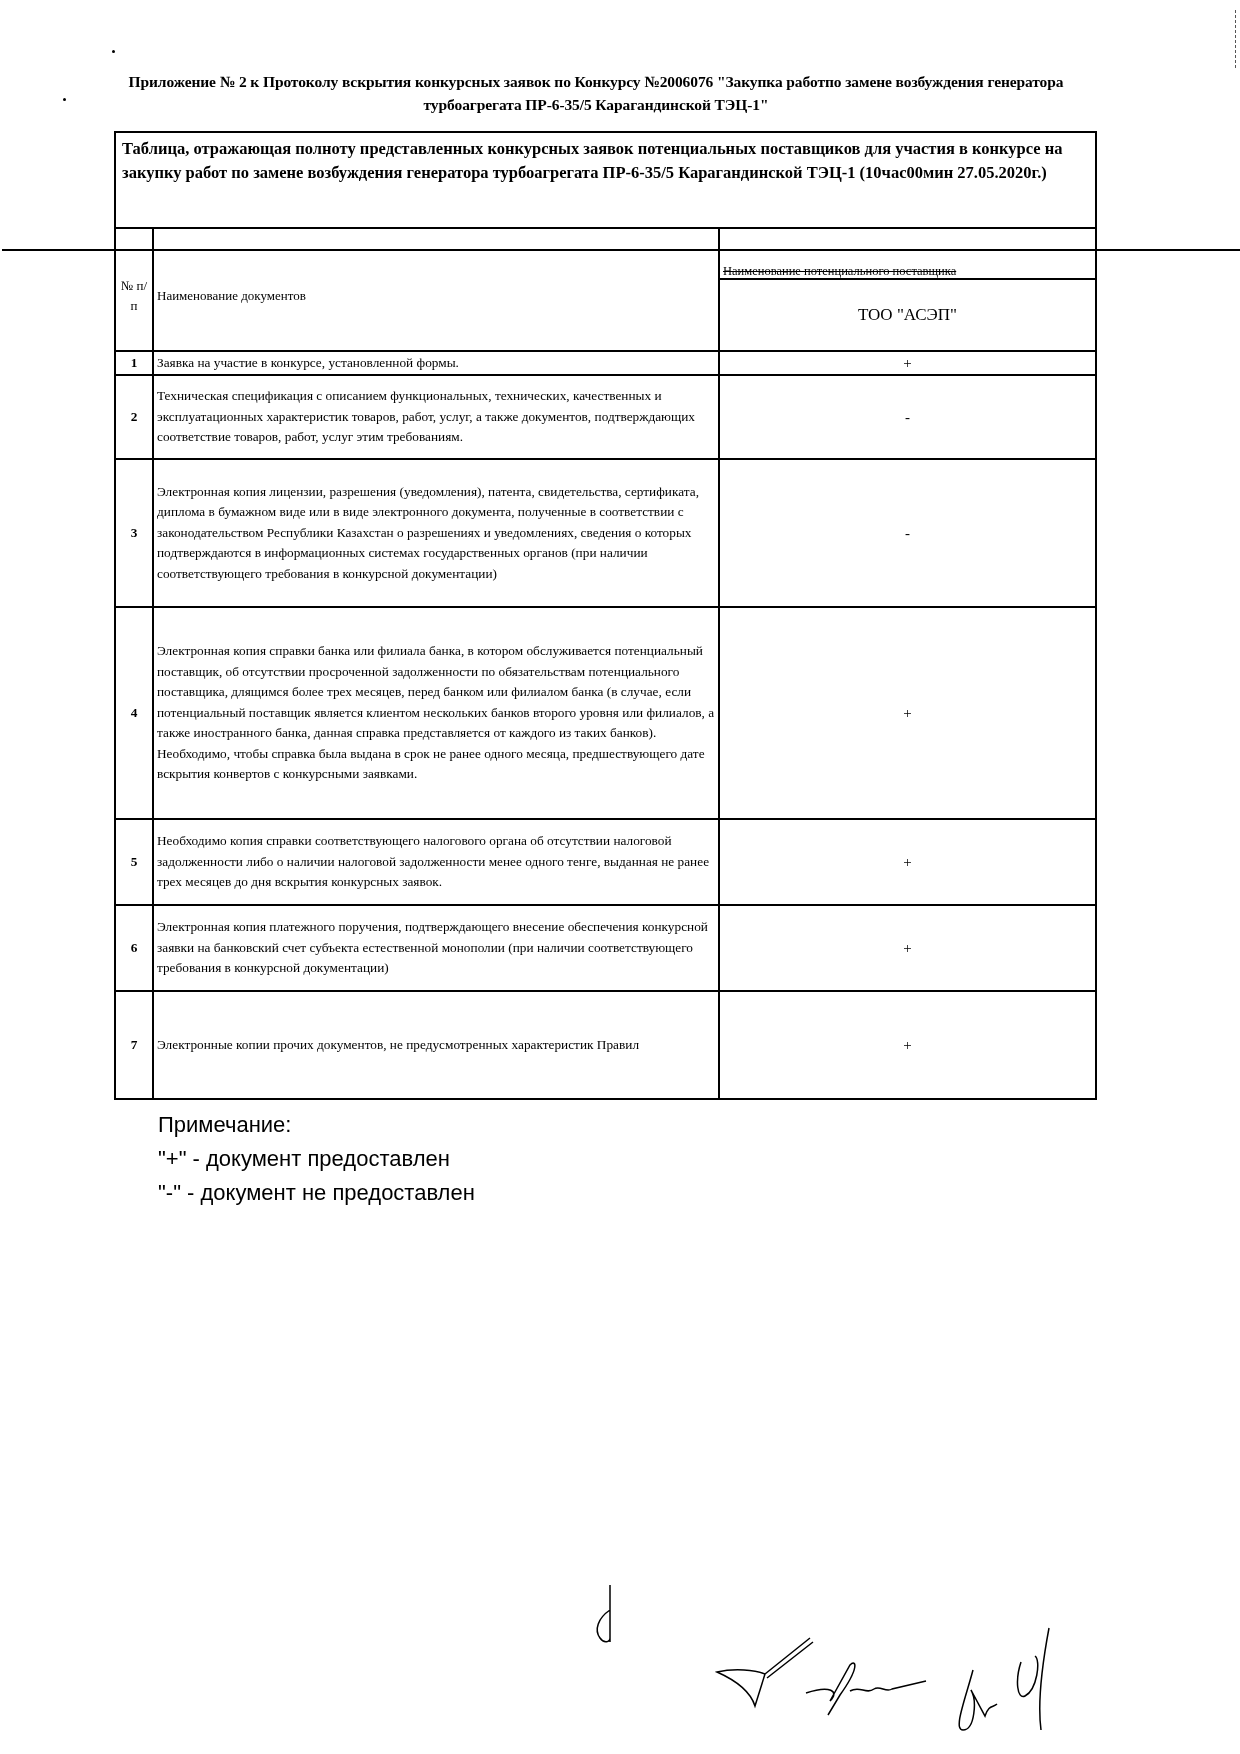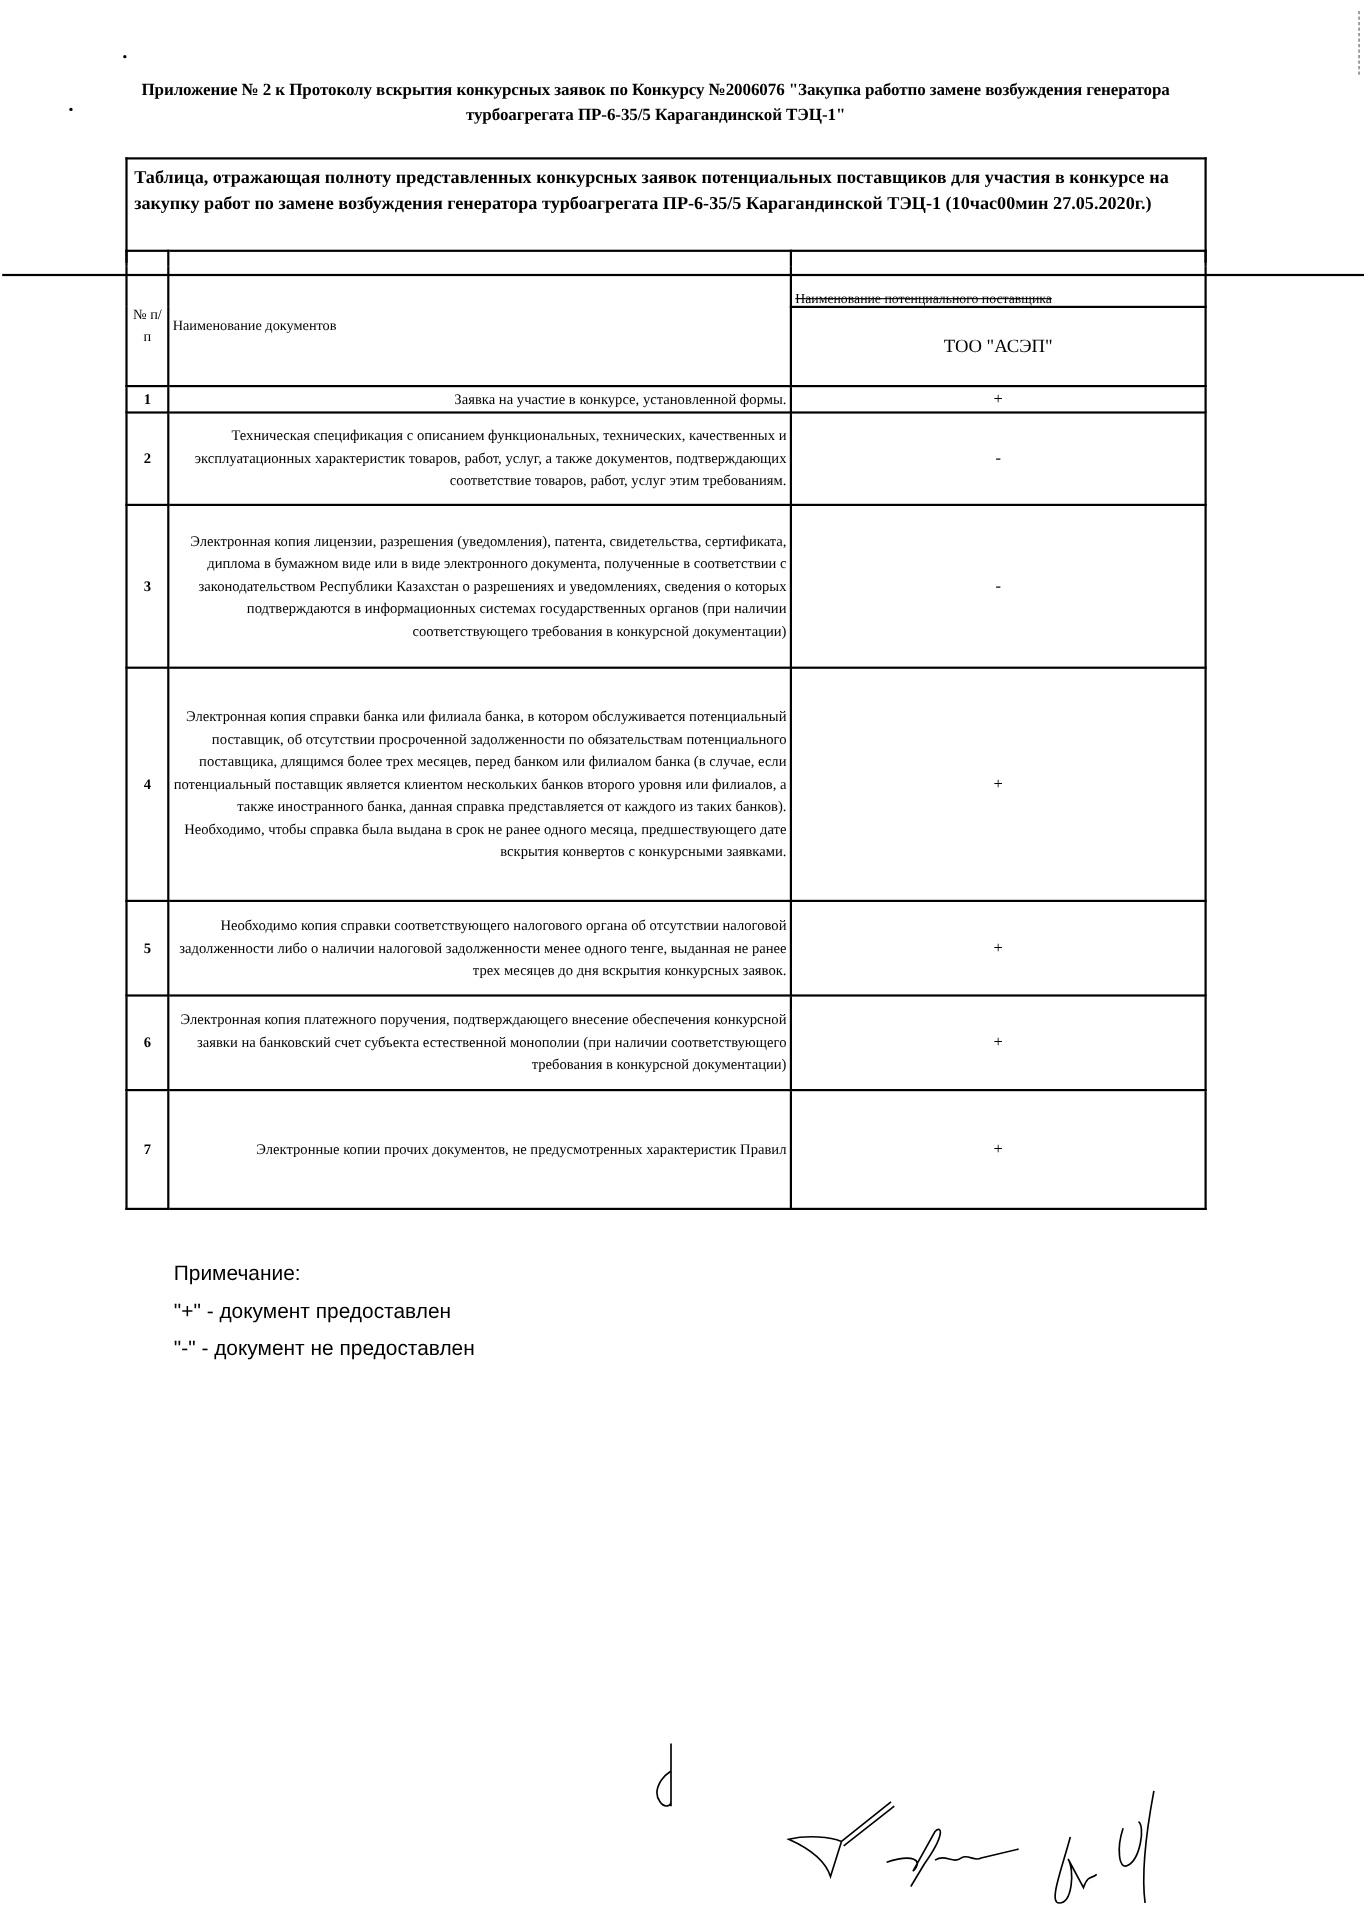--- a/index.html
+++ b/index.html
@@ -12,43 +12,43 @@
       position: absolute; left: 116px; top: 70px; width: 960px;
       font-weight: bold; font-size: 15.5px; line-height: 23px; letter-spacing: -0.1px; text-align: center;
     }
     .long-line { position: absolute; left: 2px; top: 249px; width: 1238px; height: 2px; background: #000; }
     .right-dash { position: absolute; left: 1235px; top: 10px; width: 1px; height: 58px;
       border-left: 1px dashed #555; }
     .title-box {
       position: absolute; left: 114px; top: 131px; width: 983px; height: 96px;
       border: 2px solid #000; border-bottom: none; box-sizing: border-box;
       padding: 4px 4px 15px 6px;
-      font-weight: bold; font-size: 16.5px; line-height: 24px; margin-top: 12px;
+      font-weight: bold; font-size: 16.5px; line-height: 24px;
     }
     table.doc {
       position: absolute; left: 114px; top: 227px; width: 983px;
       border-collapse: collapse; table-layout: fixed;
       font-size: 13.3px; line-height: 20.5px;
     }
     table.doc td, table.doc th { border: 2px solid #000; padding: 0 3px; vertical-align: middle; }
     table.doc th { font-weight: normal; }
     .col-num { width: 38px; }
     .col-doc { width: 566px; }
     .num { text-align: center; font-weight: bold; }
     .num-head { text-align: center; font-weight: bold; font-size: 13px; line-height: 20px; }
     .doc-head { text-align: left; font-weight: bold; font-size: 13px; }
     .supplier-head {
       text-align: left; font-weight: bold; font-size: 12.5px; line-height: 14px;
       text-decoration: line-through; height: 36px; vertical-align: bottom !important;
     }
     .supplier-name { text-align: center; font-weight: bold; font-size: 17px; }
     .mark { text-align: center; font-size: 15px; }
-    .doc-text { text-align: right; }
-    .notes { position: absolute; left: 158px; top: 1142px; font-family: "Liberation Sans", "DejaVu Sans", sans-serif;
-      font-size: 19px; line-height: 34px; }
+    .doc-text { text-align: left; }
+    .notes { position: absolute; left: 158px; top: 1108px; font-family: "Liberation Sans", "DejaVu Sans", sans-serif;
+      font-size: 22px; line-height: 34px; }
     .sig { position: absolute; }
   </style>
 </head>
 <body>
 
 <span class="speck" style="left:112px;top:50px;"></span>
 <span class="speck" style="left:63px;top:98px;"></span>
 <div class="right-dash"></div>
 
 <div class="header-text">Приложение № 2 к Протоколу вскрытия конкурсных заявок по Конкурсу №2006076 "Закупка работпо замене возбуждения генератора турбоагрегата ПР-6-35/5  Карагандинской ТЭЦ-1"</div>

